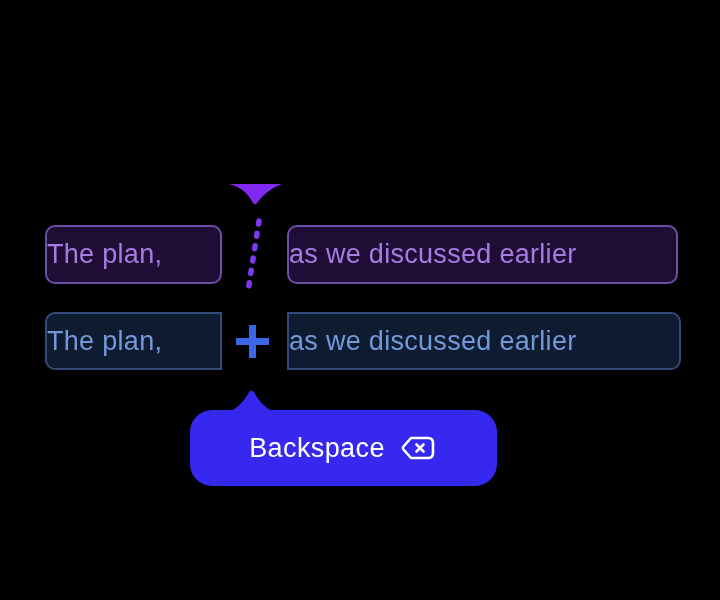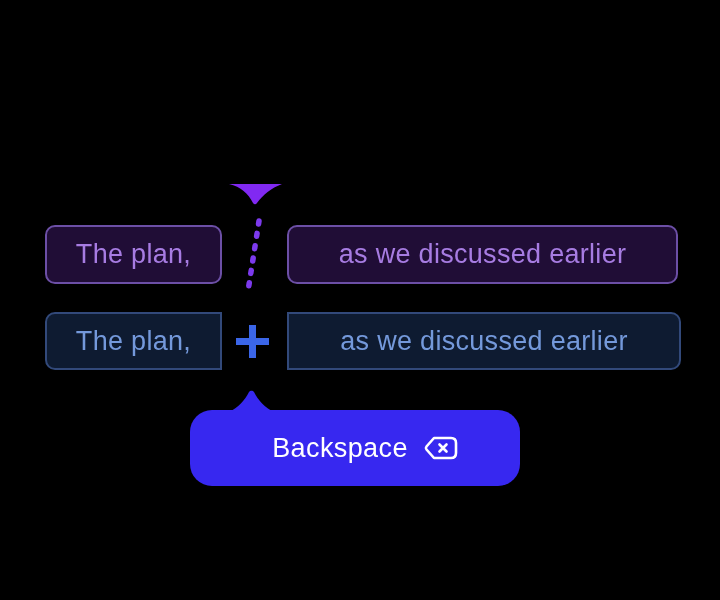--- a/index.html
+++ b/index.html
@@ -7,27 +7,27 @@
     position:relative;width:720px;height:600px;background:#000;overflow:hidden;
     font-family:"Liberation Sans","DejaVu Sans",sans-serif;
   }
   
   .bubble{
     position:absolute;display:flex;align-items:center;justify-content:center;
     gap:13px;border-radius:22px;color:#fff;font-size:27px;font-weight:500;
     letter-spacing:0.4px;
   }
   .bubble-enter{left:190px;top:104px;width:234px;height:82px;background:#8129f2;}
-  .bubble-backspace{left:190px;top:410px;width:307px;height:76px;background:#3728f0;padding-left:23px;}
+  .bubble-backspace{left:190px;top:410px;width:307px;height:76px;background:#3728f0;}
   .tail{position:absolute;display:block;}
   .tail-enter{left:229px;top:184px;}
   .tail-backspace{left:229px;top:389px;}
   
   .chip{
-    position:absolute;display:flex;align-items:center;justify-content:center;
+    position:absolute;display:flex;align-items:center;justify-content:flex-start;
     font-size:27px;font-weight:500;letter-spacing:0.3px;box-sizing:border-box;
   }
   .chip-split{
     background:#200d36;border:2px solid #6c4fa6;color:#a77ce2;border-radius:10px;
   }
   .chip-merge{
     background:#0e1b31;border:2px solid #32497a;color:#7499db;
   }
   .split-left{left:45px;top:225px;width:177px;height:59px;}
   .split-right{left:287px;top:225px;width:391px;height:59px;}

